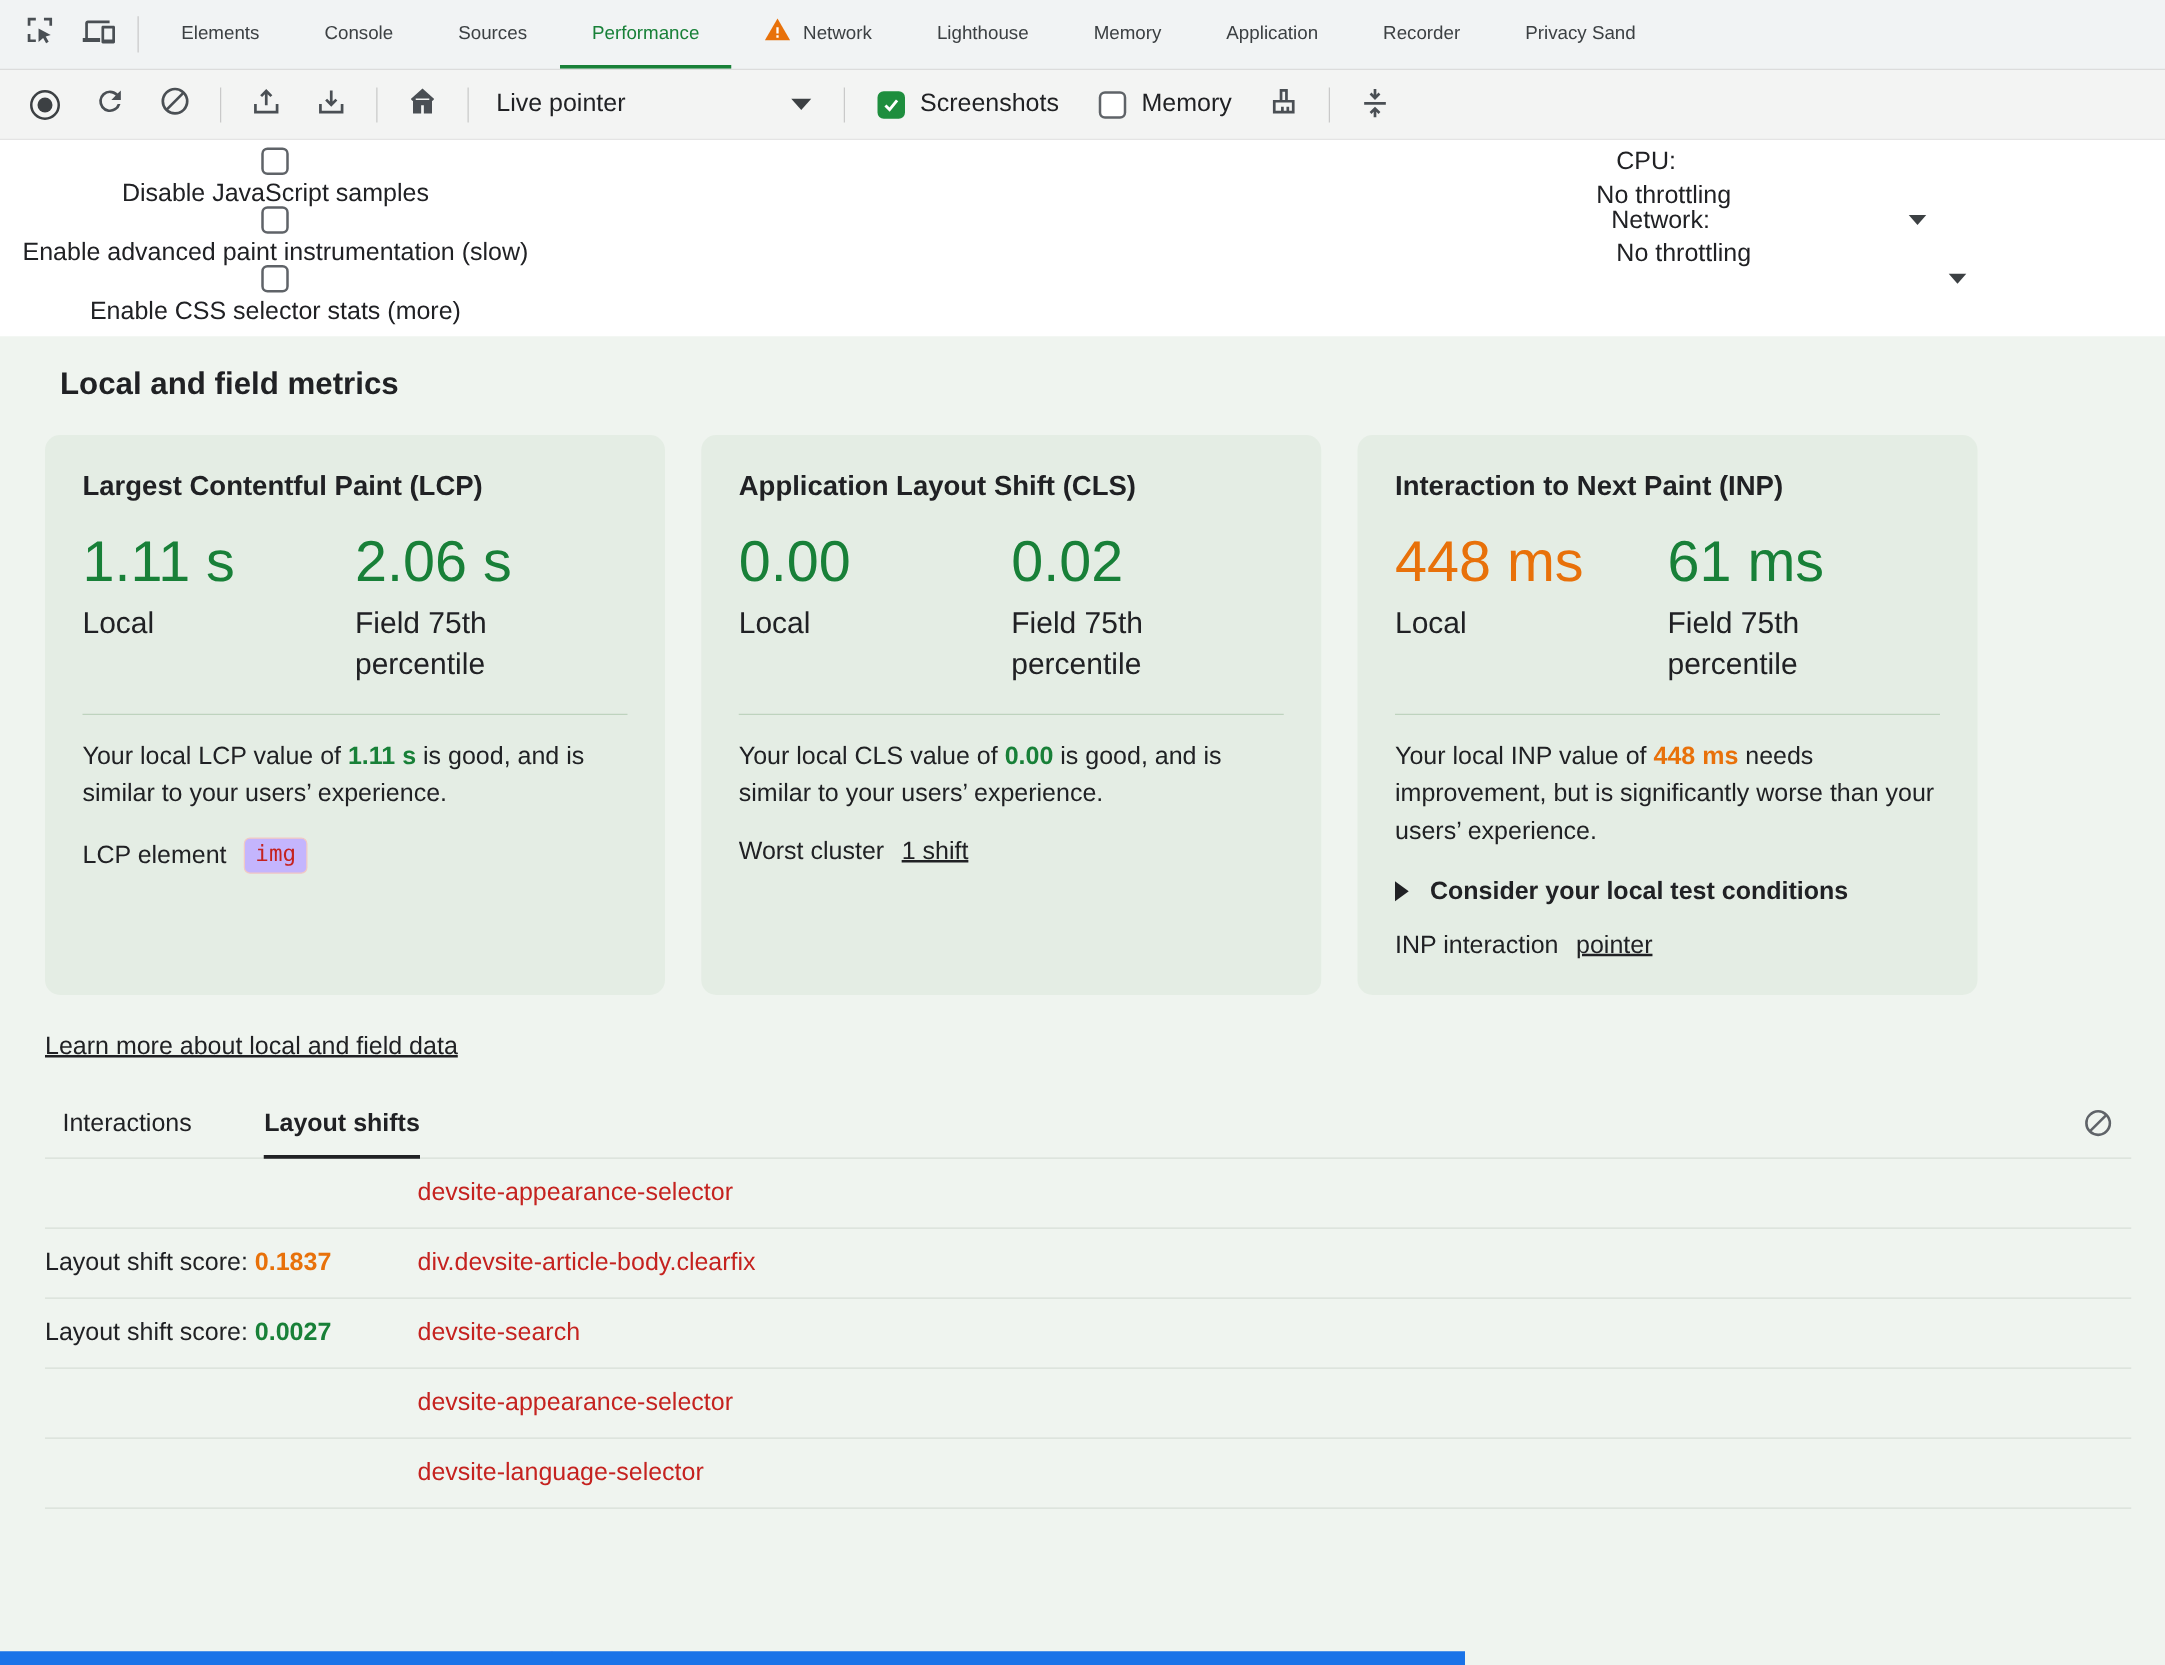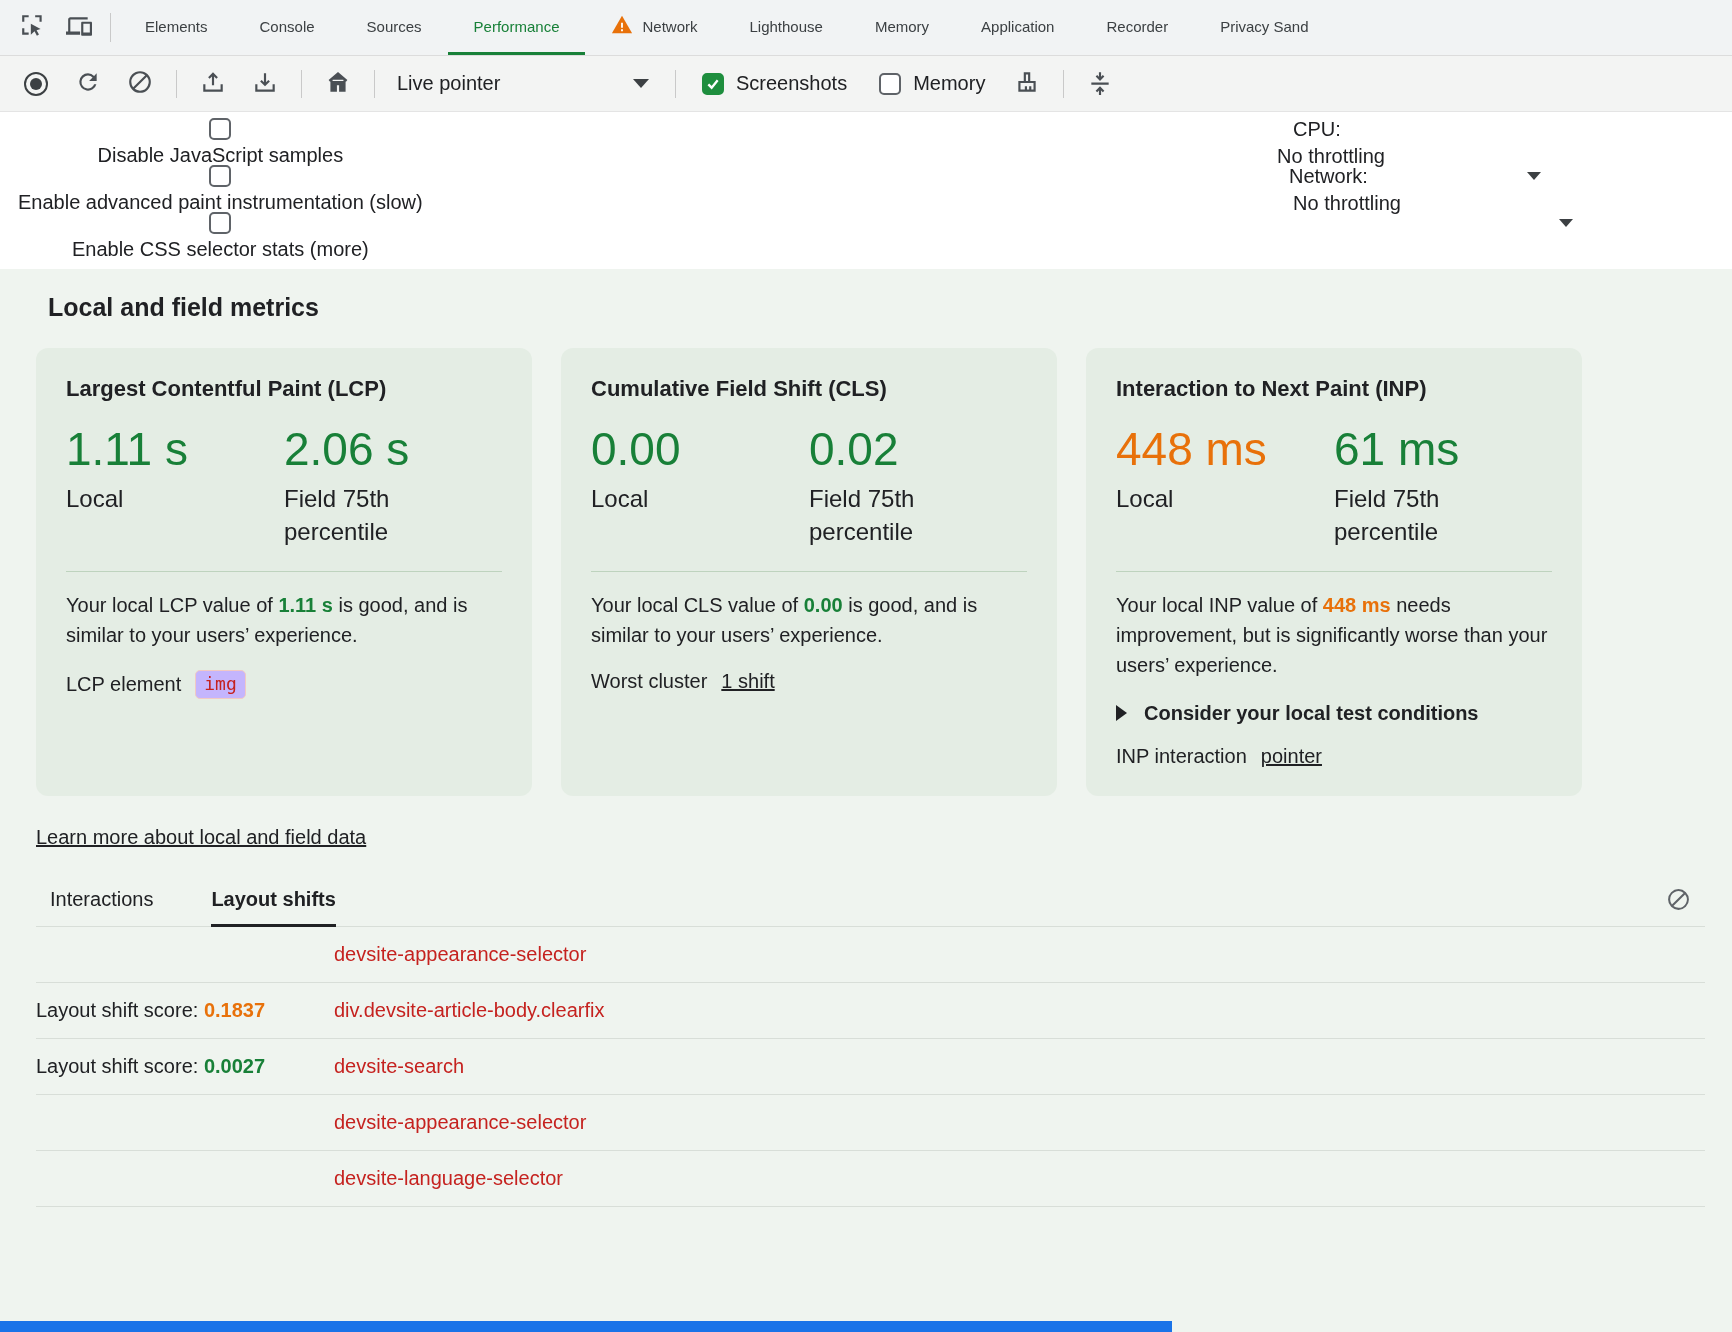--- a/index.html
+++ b/index.html
@@ -295,21 +295,21 @@
       </div>
       <hr class="card-hr">
       <p class="desc"><span>Your local LCP value of </span><span class="hl good">1.11 s</span><span> is good, and is similar to your users’ experience.</span></p>
       <div class="cfoot">
         <span>LCP element</span>
         <span class="badge">img</span>
       </div>
     </section>
 
     <section class="card">
-      <h3 class="card-title">Cumulative Field Shift (CLS)</h3>
+      <h3 class="card-title">Application Layout Shift (CLS)</h3>
       <div class="vals">
         <div class="vcol">
           <div class="num good">0.00</div>
           <div class="vlabel">Local</div>
         </div>
         <div class="vcol">
           <div class="num good">0.02</div>
           <div class="vlabel narrow">Field 75th percentile</div>
         </div>
       </div>

